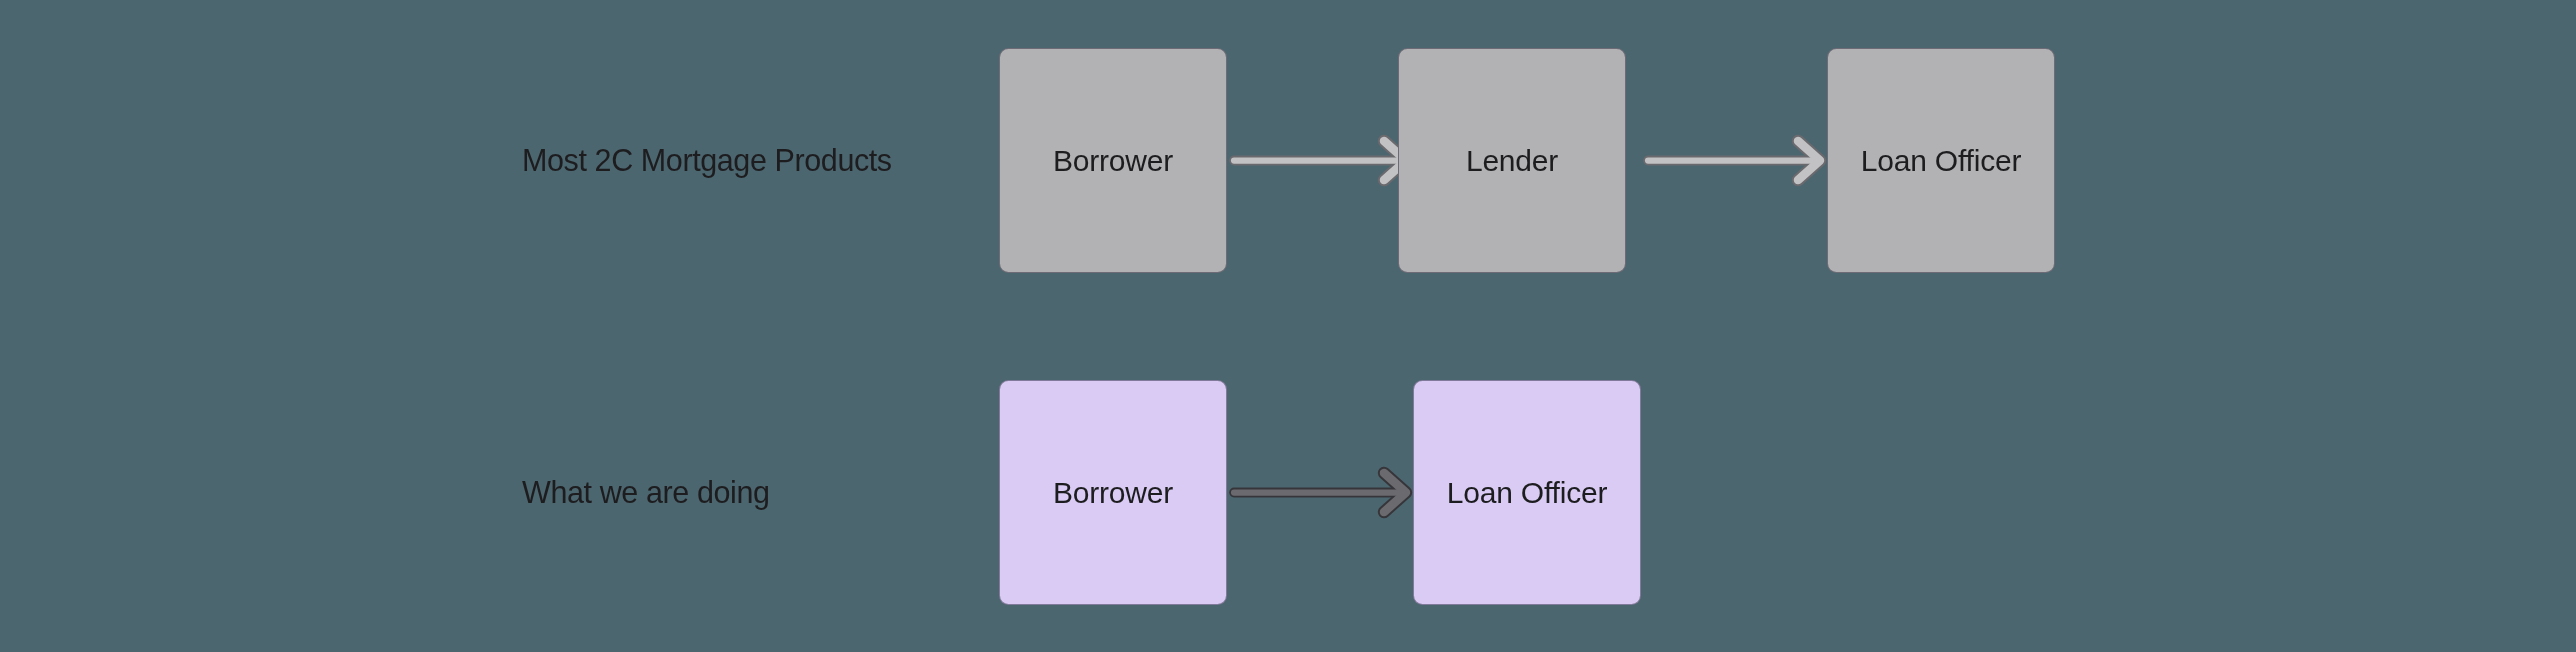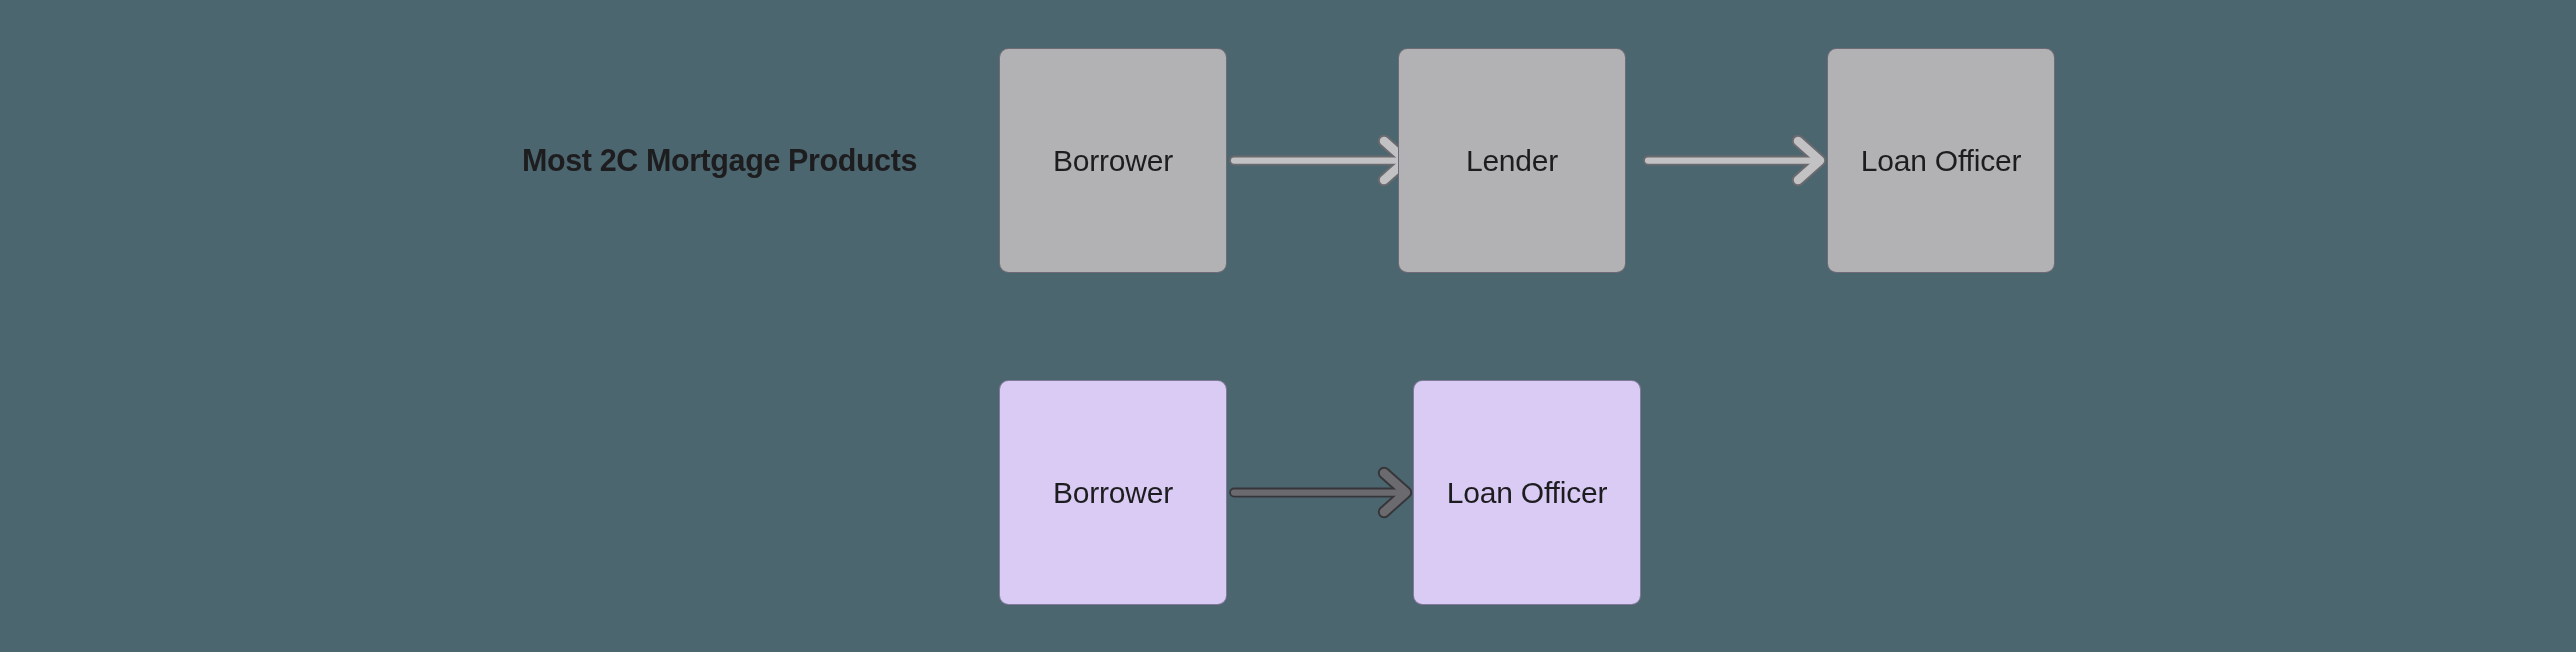--- a/index.html
+++ b/index.html
@@ -12,21 +12,21 @@
     width: 2576px;
     height: 652px;
     background: var(--bg, #4c6670);
     overflow: hidden;
   }
   .row-label {
     position: absolute;
     left: 522px;
     transform: translateY(-50%);
     font-size: 30.5px;
-    font-weight: bold;
+    font-weight: normal;
     letter-spacing: -0.4px;
     color: var(--text, #1d1d1f);
     white-space: nowrap;
   }
   .node {
     position: absolute;
     width: 228px;
     height: 225px;
     border-radius: 9.4px;
     border: 1.2px solid var(--node-border, rgba(25,25,45,0.45));
@@ -88,20 +88,21 @@
     <path class="shaft-edge" d="M9,80 L229,80"></path>
     <path class="head-edge" d="M201,55 L229,80 L201,105"></path>
     <path class="shaft-core" d="M9,80 L229,80"></path>
     <path class="head-core" d="M201,55 L229,80 L201,105"></path>
   </svg>
 
   <div class="node gray" style="left:1827px; top:48px">
     <span class="node-label">Loan Officer</span>
   </div>
 
+  <div class="row-label" style="top:492px">What we are doing</div>
 
   <div class="node purple" style="left:999px; top:380px">
     <span class="node-label">Borrower</span>
   </div>
 
   <svg class="arrow dark" style="left:1227px; top:430px" viewBox="0 0 238 160">
     <path class="shaft-edge" d="M9,80 L229,80"></path>
     <path class="head-edge" d="M201,55 L229,80 L201,105"></path>
     <path class="shaft-core" d="M9,80 L229,80"></path>
     <path class="head-core" d="M201,55 L229,80 L201,105"></path>

